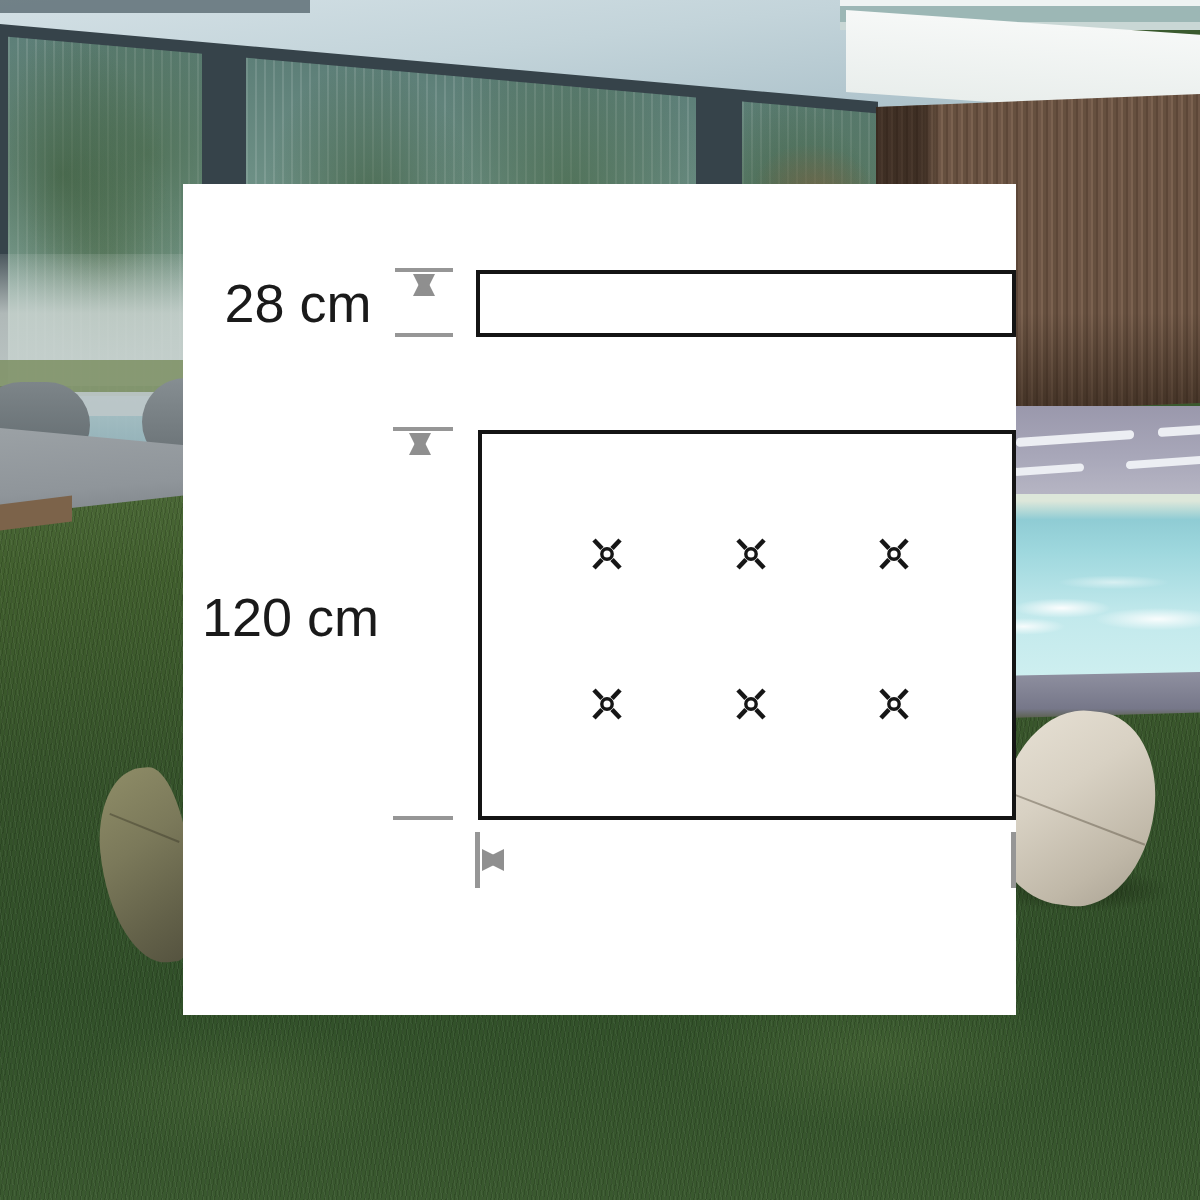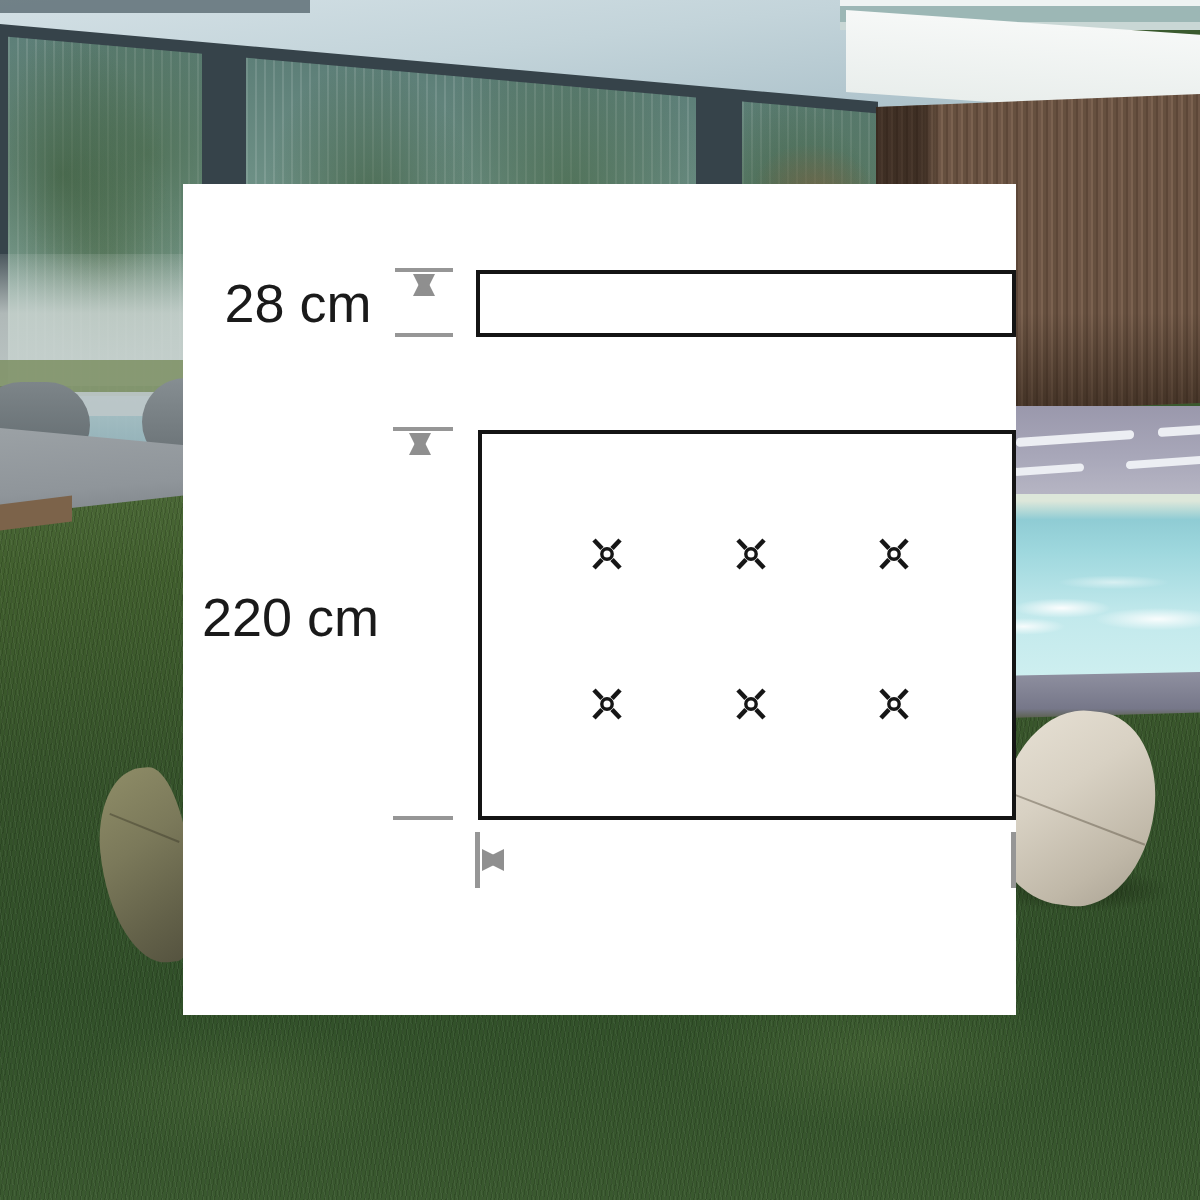--- a/index.html
+++ b/index.html
@@ -241,21 +241,21 @@
   </div>
   <div id="label-28" class="dimlabel">28 cm</div>
 
   <div id="dim140-cap-top" class="cap-h"></div>
   <div id="dim140-cap-bottom" class="cap-h"></div>
   <div id="dim140-arrow" class="arrow-v">
     <div class="tri-up"></div>
     <div class="stem-v"></div>
     <div class="tri-down"></div>
   </div>
-  <div id="label-140" class="dimlabel">220 cm</div>
+  <div id="label-140" class="dimlabel">120 cm</div>
 
   <div id="dim180-cap-left" class="cap-v"></div>
   <div id="dim180-cap-right" class="cap-v"></div>
   <div id="dim180-arrow" class="arrow-h">
     <div class="tri-left"></div>
     <div class="stem-h"></div>
     <div class="tri-right"></div>
   </div>
 
 </div>

